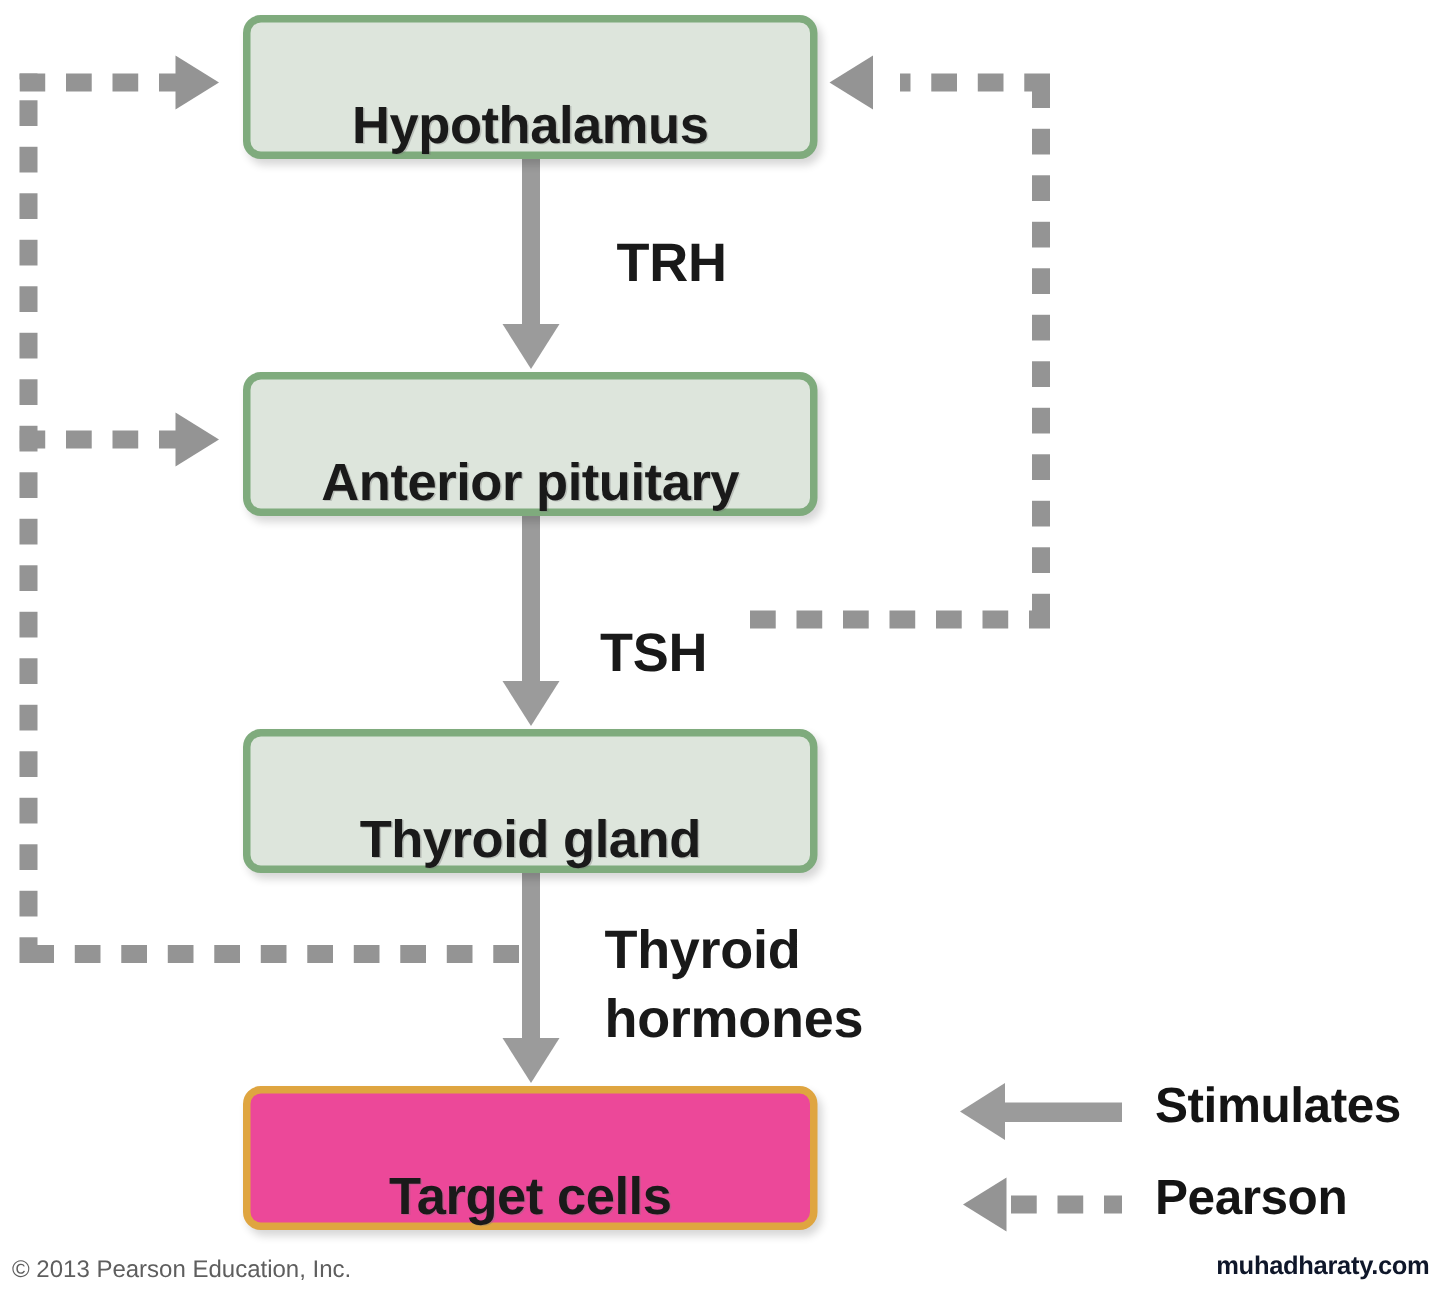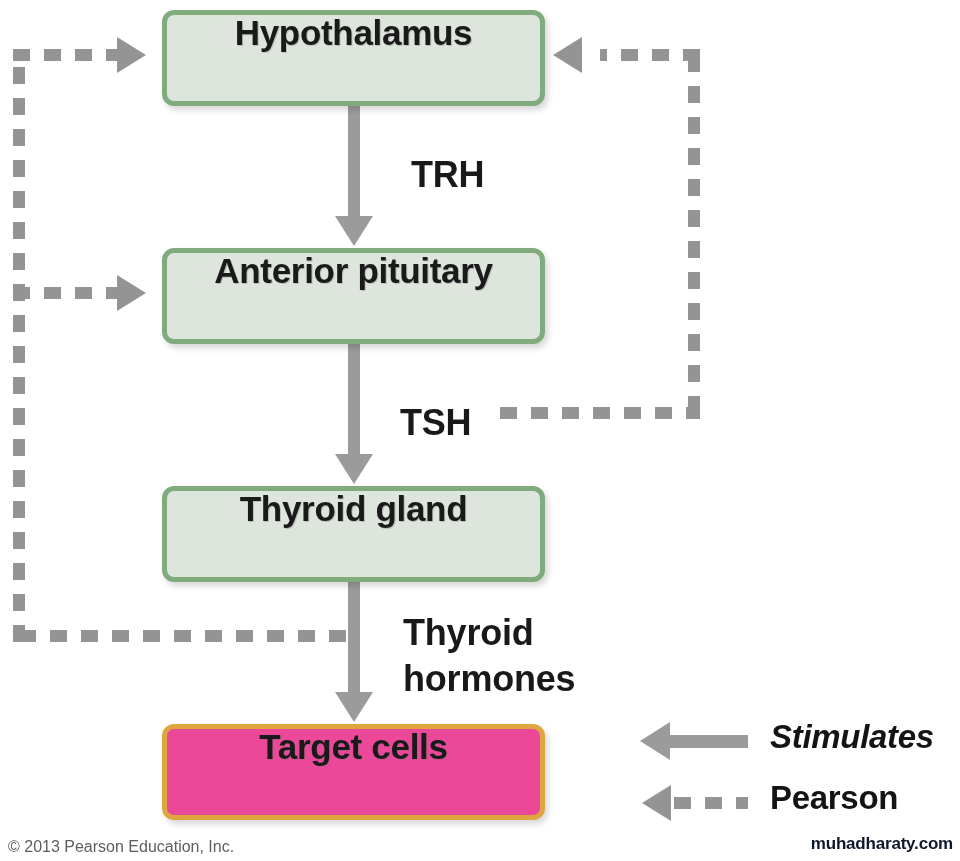--- a/index.html
+++ b/index.html
@@ -17,21 +17,21 @@
     background: #ffffff;
     overflow: hidden;
   }
 
   
   .node {
     position: absolute;
     box-sizing: border-box;
     border-radius: 12px;
     display: flex;
-    align-items: flex-start;
+    align-items: flex-end;
     justify-content: center;
     font-weight: bold;
     color: #1a1a1a;
     letter-spacing: -0.3px;
     box-shadow: 3px 4px 6px rgba(0,0,0,0.16);
   }
   .node.green {
     background: #dde5dc;
     border: 5px solid #7fab7d;
   }
@@ -194,31 +194,31 @@
   <div class="node green" id="node-thyroid">
     <span class="node-label">Thyroid gland</span>
   </div>
 
   <div class="node orange" id="node-target">
     <span class="node-label">Target cells</span>
   </div>
 
   <div class="hormone-label" style="left:400px; top:152px;margin-left:11px;">TRH</div>
 
-  <div class="hormone-label" style="left:400px; top:400px;text-align:right;">TSH</div>
+  <div class="hormone-label" style="left:400px; top:412px;text-align:right;">TSH</div>
 
   <div class="hormone-label" style="left:403px; top:610px;">Thyroid
 hormones</div>
 
   <div id="legend">
 
     <div class="legend-row" style="top:0px;">
       <div style="position:absolute; left:52px; top:13px; width:78px; height:13px; background:#9b9b9b;"></div>
       <div class="solid-arrow-head-left" style="left:22px; top:0px;"></div>
-      <div class="legend-text" style="top:-4px;font-style:italic;">Stimulates</div>
+      <div class="legend-text" style="top:-4px;">Stimulates</div>
     </div>
 
     <div class="legend-row" style="top:61px;">
       <div class="dash-h" style="left:56px; top:14px; width:74px;"></div>
       <div class="dash-arrow-head-left" style="left:24px; top:2px;"></div>
       <div class="legend-text" style="top:-4px;">Pearson</div>
     </div>
 
   </div>
 

